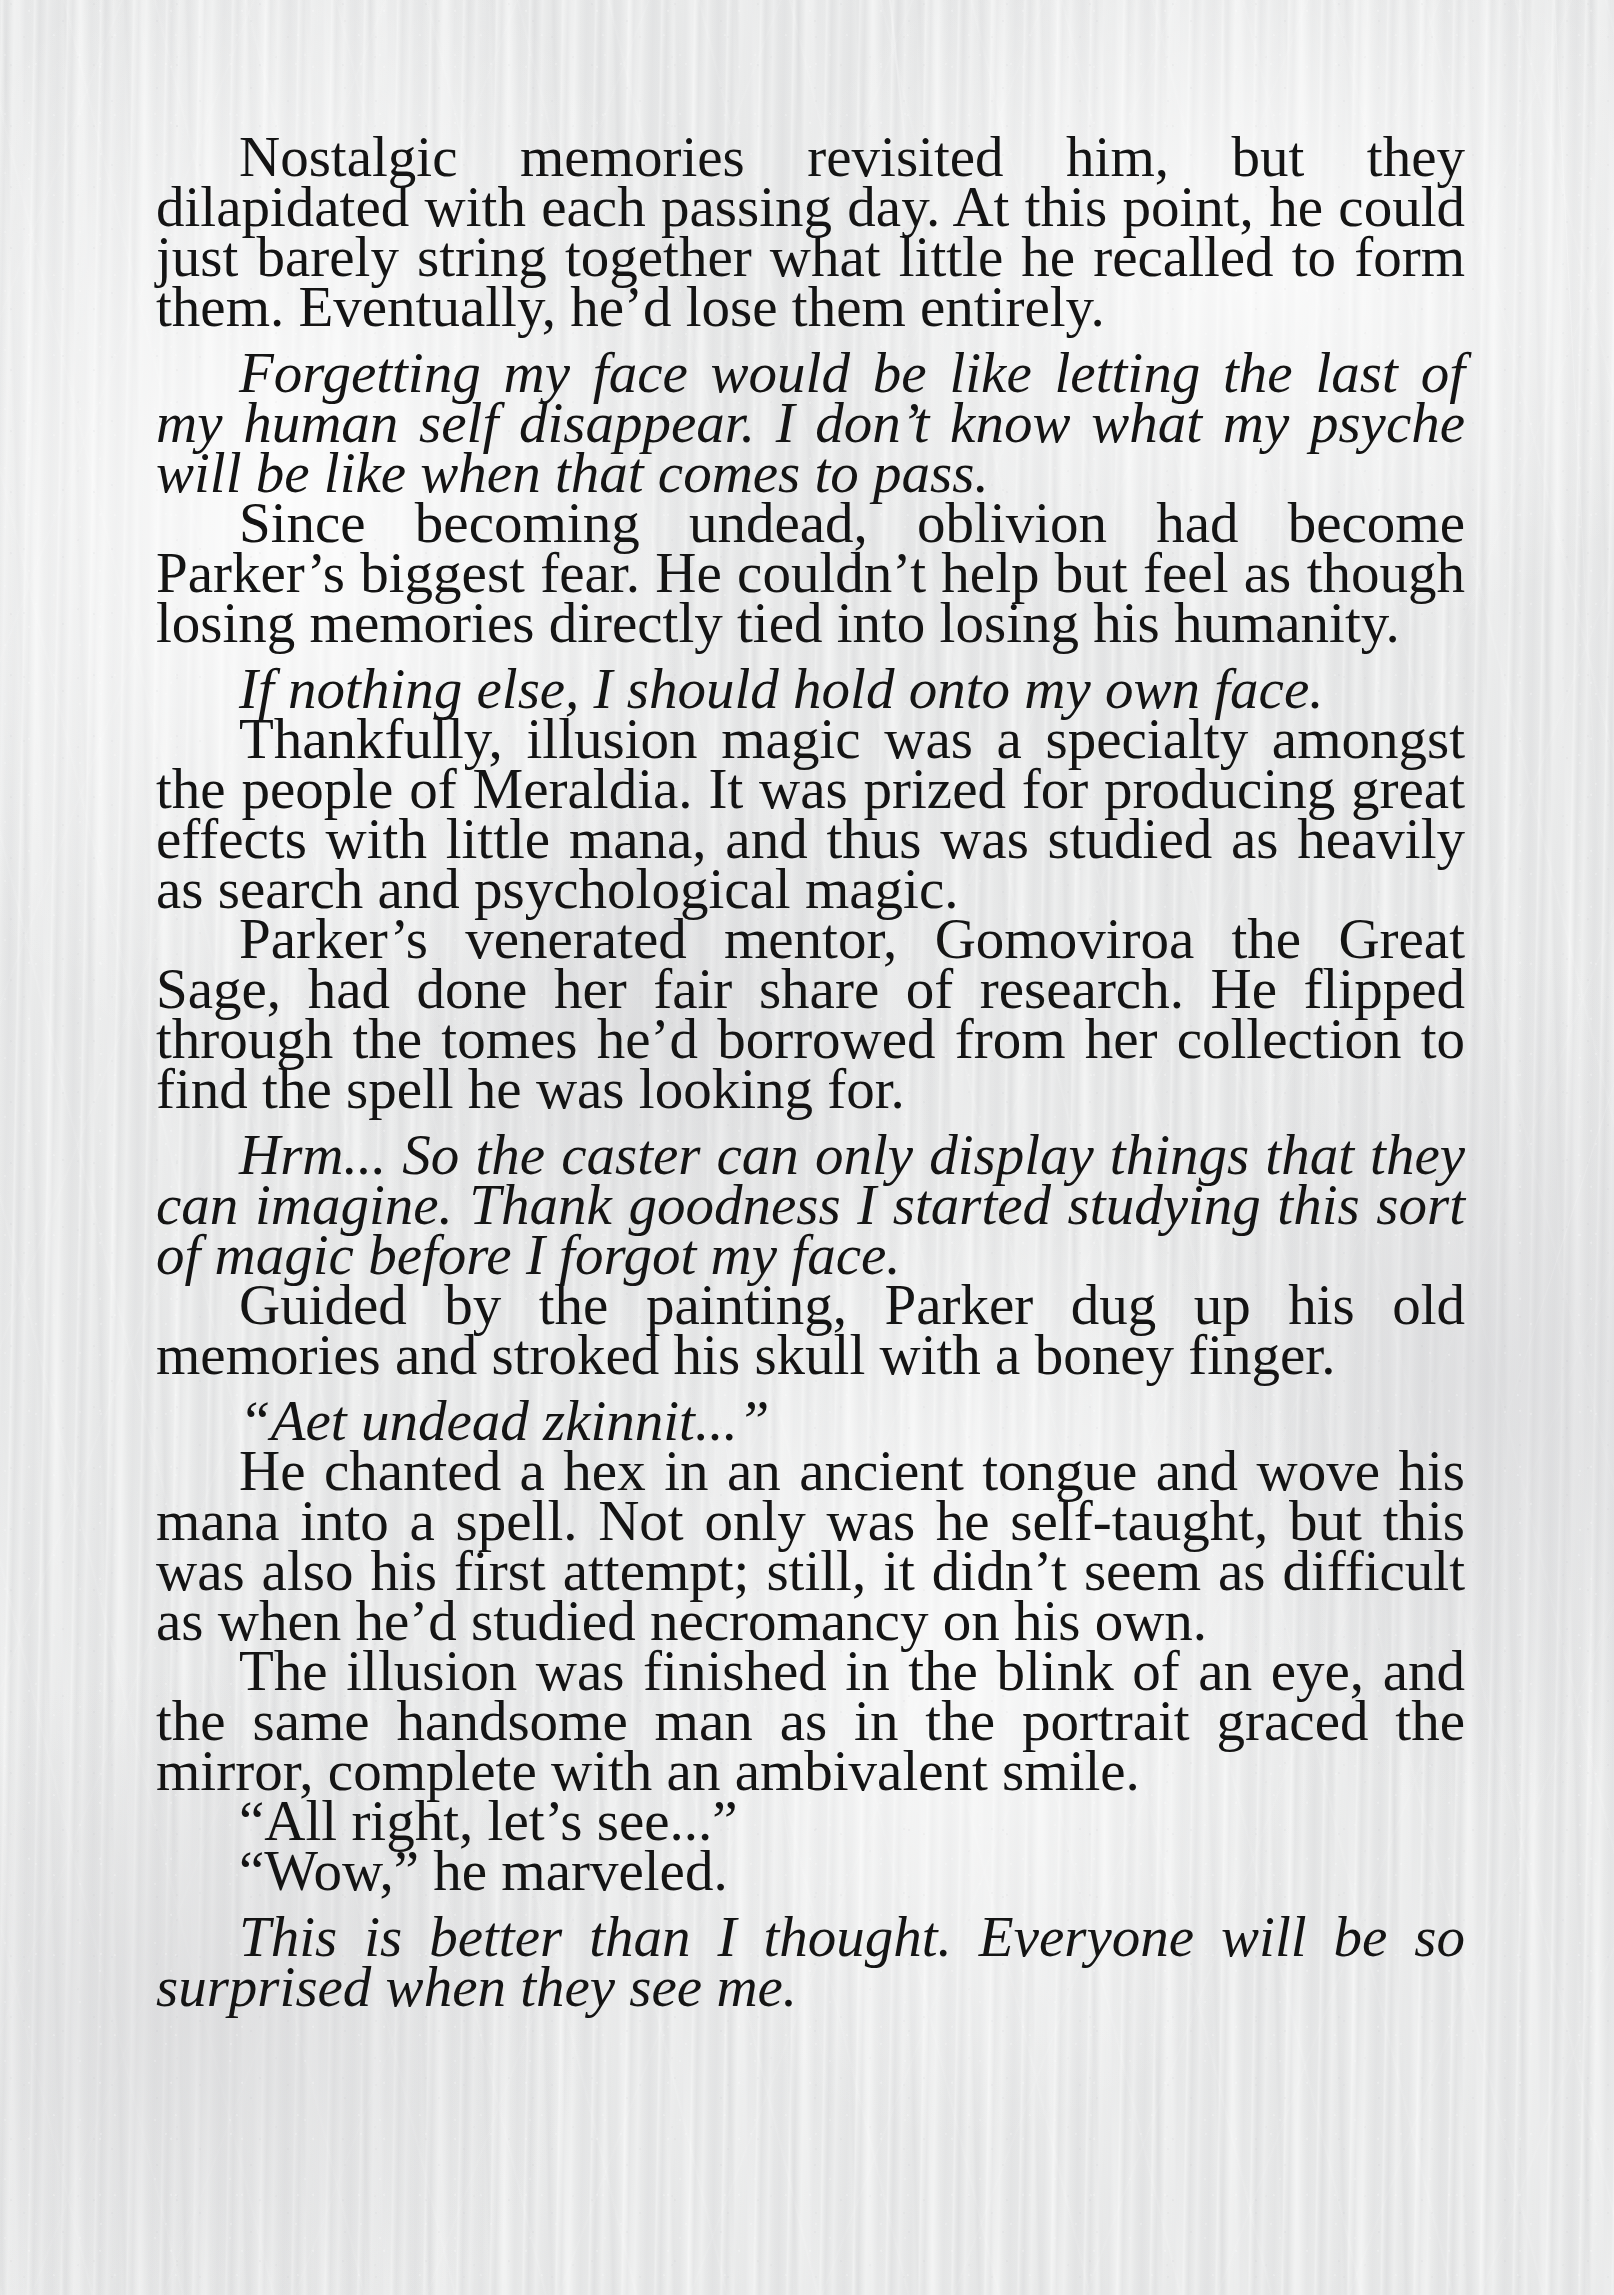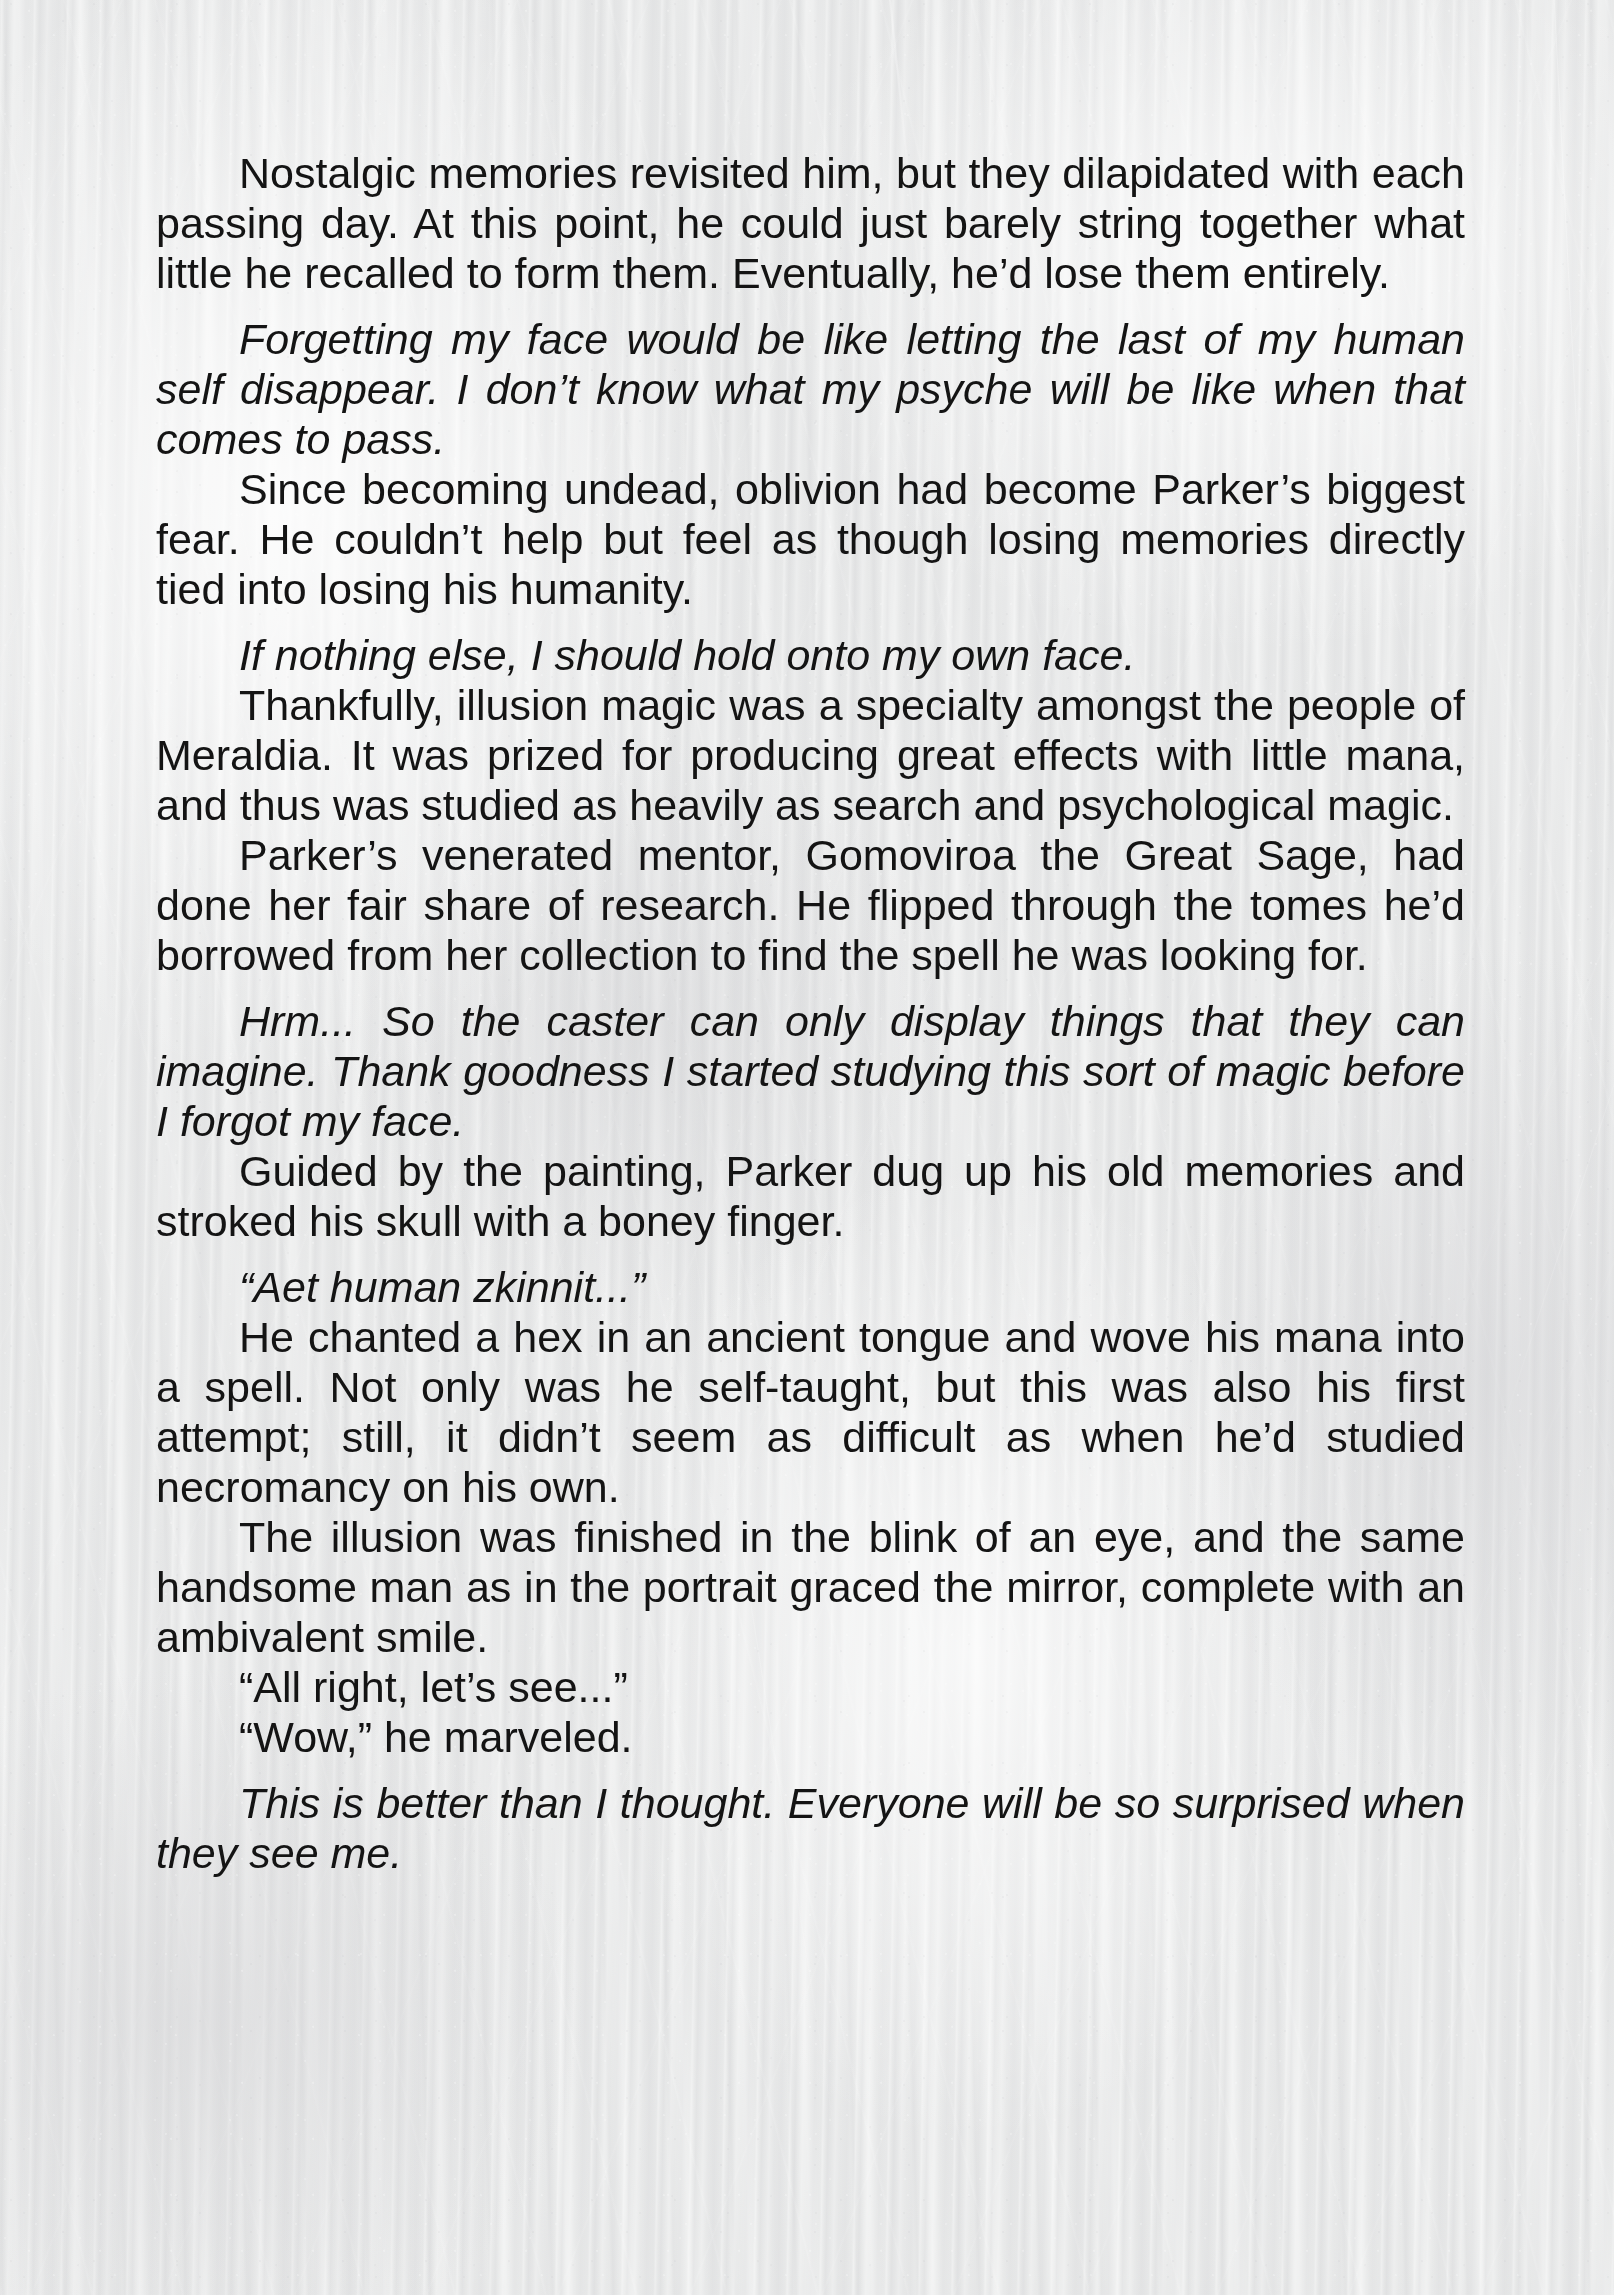--- a/index.html
+++ b/index.html
@@ -82,26 +82,26 @@
     background: linear-gradient(to right,
       rgba(255,255,255,0) 0%,
       rgba(255,255,255,0.62) 45%,
       rgba(255,255,255,0.62) 55%,
       rgba(255,255,255,0) 100%);
   }
 
   #text-block {
     position: absolute;
     left: 156px;
-    top: 148px;
+    top: 132px;
     width: 1309px;
     z-index: 3;
     color: #141414;
-    font-family: Liberation Sans, sans-serif;
-    font-size: 43px;
+    font-family: Liberation Serif, serif;
+    font-size: 57px;
     line-height: 50px;
     text-align: justify;
     text-justify: inter-word;
     -webkit-font-smoothing: antialiased;
   }
 
   #text-block p {
     margin: 0;
     text-indent: 83px;
     hyphens: none;
@@ -131,21 +131,21 @@
 
   <div id="text-block">
     <p class="roman">Nostalgic memories revisited him, but they dilapidated with each passing day. At this point, he could just barely string together what little he recalled to form them. Eventually, he’d lose them entirely.</p>
     <p class="thought">Forgetting my face would be like letting the last of my human self disappear. I don’t know what my psyche will be like when that comes to pass.</p>
     <p class="roman">Since becoming undead, oblivion had become Parker’s biggest fear. He couldn’t help but feel as though losing memories directly tied into losing his humanity.</p>
     <p class="thought">If nothing else, I should hold onto my own face.</p>
     <p class="roman">Thankfully, illusion magic was a specialty amongst the people of Meraldia. It was prized for producing great effects with little mana, and thus was studied as heavily as search and psychological magic.</p>
     <p class="roman">Parker’s venerated mentor, Gomoviroa the Great Sage, had done her fair share of research. He flipped through the tomes he’d borrowed from her collection to find the spell he was looking for.</p>
     <p class="thought">Hrm... So the caster can only display things that they can imagine. Thank goodness I started studying this sort of magic before I forgot my face.</p>
     <p class="roman">Guided by the painting, Parker dug up his old memories and stroked his skull with a boney finger.</p>
-    <p class="thought">“Aet human zkinnit...”</p>
+    <p class="thought">“Aet undead zkinnit...”</p>
     <p class="roman">He chanted a hex in an ancient tongue and wove his mana into a spell. Not only was he self-taught, but this was also his first attempt; still, it didn’t seem as difficult as when he’d studied necromancy on his own.</p>
     <p class="roman">The illusion was finished in the blink of an eye, and the same handsome man as in the portrait graced the mirror, complete with an ambivalent smile.</p>
     <p class="roman">“All right, let’s see...”</p>
     <p class="roman">“Wow,” he marveled.</p>
     <p class="thought">This is better than I thought. Everyone will be so surprised when they see me.</p>
   </div>
 
 </div>
 
 

